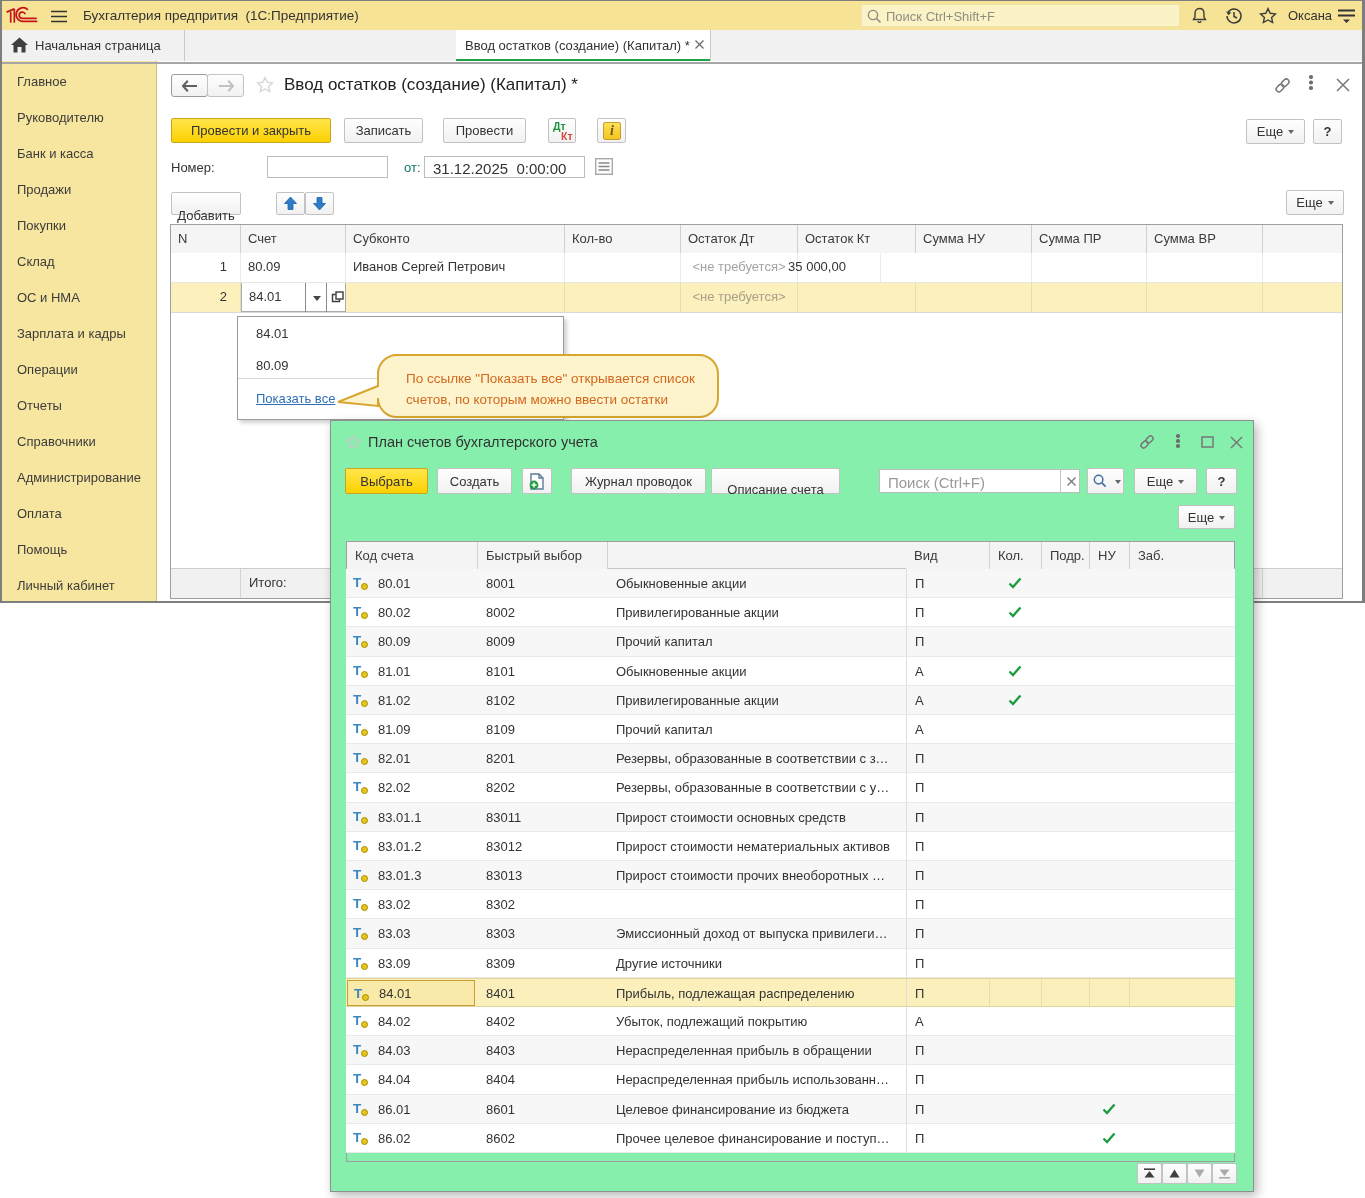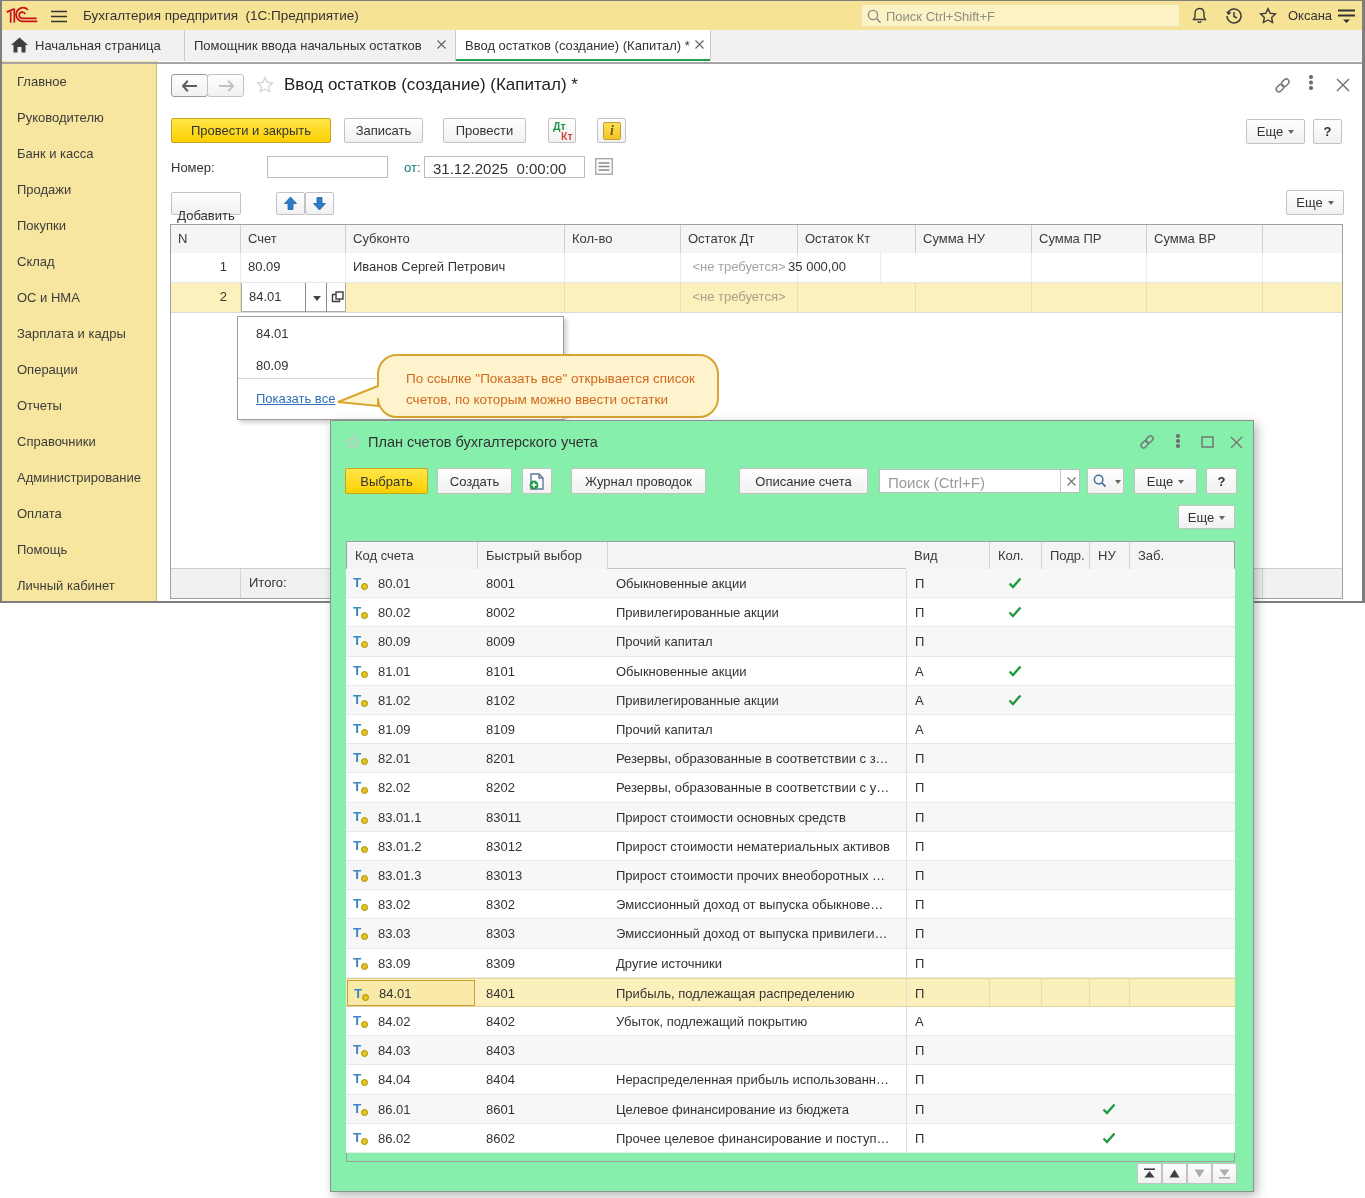--- a/index.html
+++ b/index.html
@@ -93,26 +93,20 @@
         <path d="M0 1.5 H17 M0 6.5 H17" stroke="#333" stroke-width="2"></path>
         <path d="M5 10.5 L8.5 14 L12 10.5 Z" fill="#333"></path>
       </svg>
  </div>
  <div id="tabbar">
   <div class="tab" style="left:0;width:183px">
     <svg class="abs" style="left:9px;top:7px" width="17" height="16" viewBox="0 0 17 16">
           <path d="M8.5 0.5 L17 8 L14.5 8 L14.5 15.5 L10.5 15.5 L10.5 10 L6.5 10 L6.5 15.5 L2.5 15.5 L2.5 8 L0 8 Z" fill="#3f3f3f"></path>
         </svg>
     <span class="tx" style="left:33px">Начальная страница</span>
-  </div>
-  <div class="tab" style="left:183px;width:271px">
-    <span class="tx" style="left:9px">Помощник ввода начальных остатков</span>
-    <svg class="tclose" style="left:251px;top:9px;width:11px;height:11px" viewBox="0 0 11 11">
-          <path d="M1.5 1.5 L9.5 9.5 M9.5 1.5 L1.5 9.5" stroke="#666" stroke-width="1.2"></path>
-        </svg>
   </div>
   <div class="tab" id="tab3" style="left:454px;width:255px">
     <span class="tx" style="left:9px">Ввод остатков (создание) (Капитал) *</span>
     <svg class="tclose" style="left:238px;top:9px;width:11px;height:11px" viewBox="0 0 11 11">
           <path d="M1.5 1.5 L9.5 9.5 M9.5 1.5 L1.5 9.5" stroke="#666" stroke-width="1.2"></path>
         </svg>
     <div class="green"></div>
   </div>
  </div>
  <div id="sidebar">
@@ -288,21 +282,21 @@
 
   <div class="btn yel" style="left:14px;top:47px;width:83px;height:26px;padding-top:5px">Выбрать</div>
   <div class="btn" style="left:106px;top:47px;width:75px;height:26px;padding-top:5px">Создать</div>
   <div class="btn" style="left:191px;top:47px;width:30px;height:26px"><svg width="16" height="17" viewBox="0 0 16 17" style="margin-top:4px">
         <path d="M2 1 L10 1 L14 5 L14 16 L2 16 Z" fill="#fff" stroke="#5d7a96" stroke-width="1.4"></path>
         <path d="M10 1 L10 5 L14 5" fill="none" stroke="#5d7a96" stroke-width="1.4"></path>
         <circle cx="5" cy="12" r="4.4" fill="#1d9b40"></circle>
         <path d="M2.5 12 H7.5 M5 9.5 V14.5" stroke="#fff" stroke-width="1.5"></path>
       </svg></div>
   <div class="btn" style="left:240px;top:47px;width:135px;height:26px;padding-top:5px">Журнал проводок</div>
-  <div class="btn" style="left:408px;top:47px;width:129px;height:26px;padding-top:5px">Описание счета</div>
+  <div class="btn" style="left:380px;top:47px;width:129px;height:26px;padding-top:13px">Описание счета</div>
   <div class="inp" style="left:548px;top:48px;width:201px;height:24px">
       <span style="position:absolute;left:8px;top:4px;color:#9a9a9a">Поиск (Ctrl+F)</span>
       <div class="abs" style="left:180px;top:0;width:21px;height:22px;border-left:1px solid #c6c6c6"><svg width="9" height="9" viewBox="0 0 9 9" style="margin:7px 0 0 6px">
           <path d="M0.5 0.5 L8.5 8.5 M8.5 0.5 L0.5 8.5" stroke="#777" stroke-width="1.3"></path>
         </svg></div>
     </div>
   <div class="btn" style="left:756px;top:47px;width:37px;height:26px"><svg width="14" height="14" viewBox="0 0 15 15" style="margin-top:5px;float:left;margin-left:5px">
         <circle cx="6" cy="6" r="4.6" fill="none" stroke="#44729c" stroke-width="1.6"></circle>
         <path d="M9.5 9.5 L13.5 13.5" stroke="#44729c" stroke-width="1.8"></path>
       </svg><span class="moretri" style="margin-top:11px"></span></div>
@@ -470,21 +464,20 @@
       <div class="mc mc5"></div>
       <div class="mc mc6"></div>
       <div class="mc mc7"></div>
     </div>
 <div class="mrow" style="top:469.2px">
       <div class="mc mc0"><span class="ticon">
           <span class="tt">T</span>
           <span class="td"></span>
         </span><span class="codetx">83.02</span></div>
       <div class="mc mc1">8302</div>
-      <div class="mc mc2">Эмиссионный доход от выпуска обыкнове…</div>
       <div class="mc mc3">П</div>
       <div class="mc mc4"></div>
       <div class="mc mc5"></div>
       <div class="mc mc6"></div>
       <div class="mc mc7"></div>
     </div>
 <div class="mrow odd" style="top:498.4px">
       <div class="mc mc0"><span class="ticon">
           <span class="tt">T</span>
           <span class="td"></span>
@@ -537,20 +530,21 @@
       <div class="mc mc5"></div>
       <div class="mc mc6"></div>
       <div class="mc mc7"></div>
     </div>
 <div class="mrow odd" style="top:615.2px">
       <div class="mc mc0"><span class="ticon">
           <span class="tt">T</span>
           <span class="td"></span>
         </span><span class="codetx">84.03</span></div>
       <div class="mc mc1">8403</div>
+      <div class="mc mc2">Нераспределенная прибыль в обращении</div>
       <div class="mc mc3">П</div>
       <div class="mc mc4"></div>
       <div class="mc mc5"></div>
       <div class="mc mc6"></div>
       <div class="mc mc7"></div>
     </div>
 <div class="mrow" style="top:644.4px">
       <div class="mc mc0"><span class="ticon">
           <span class="tt">T</span>
           <span class="td"></span>

